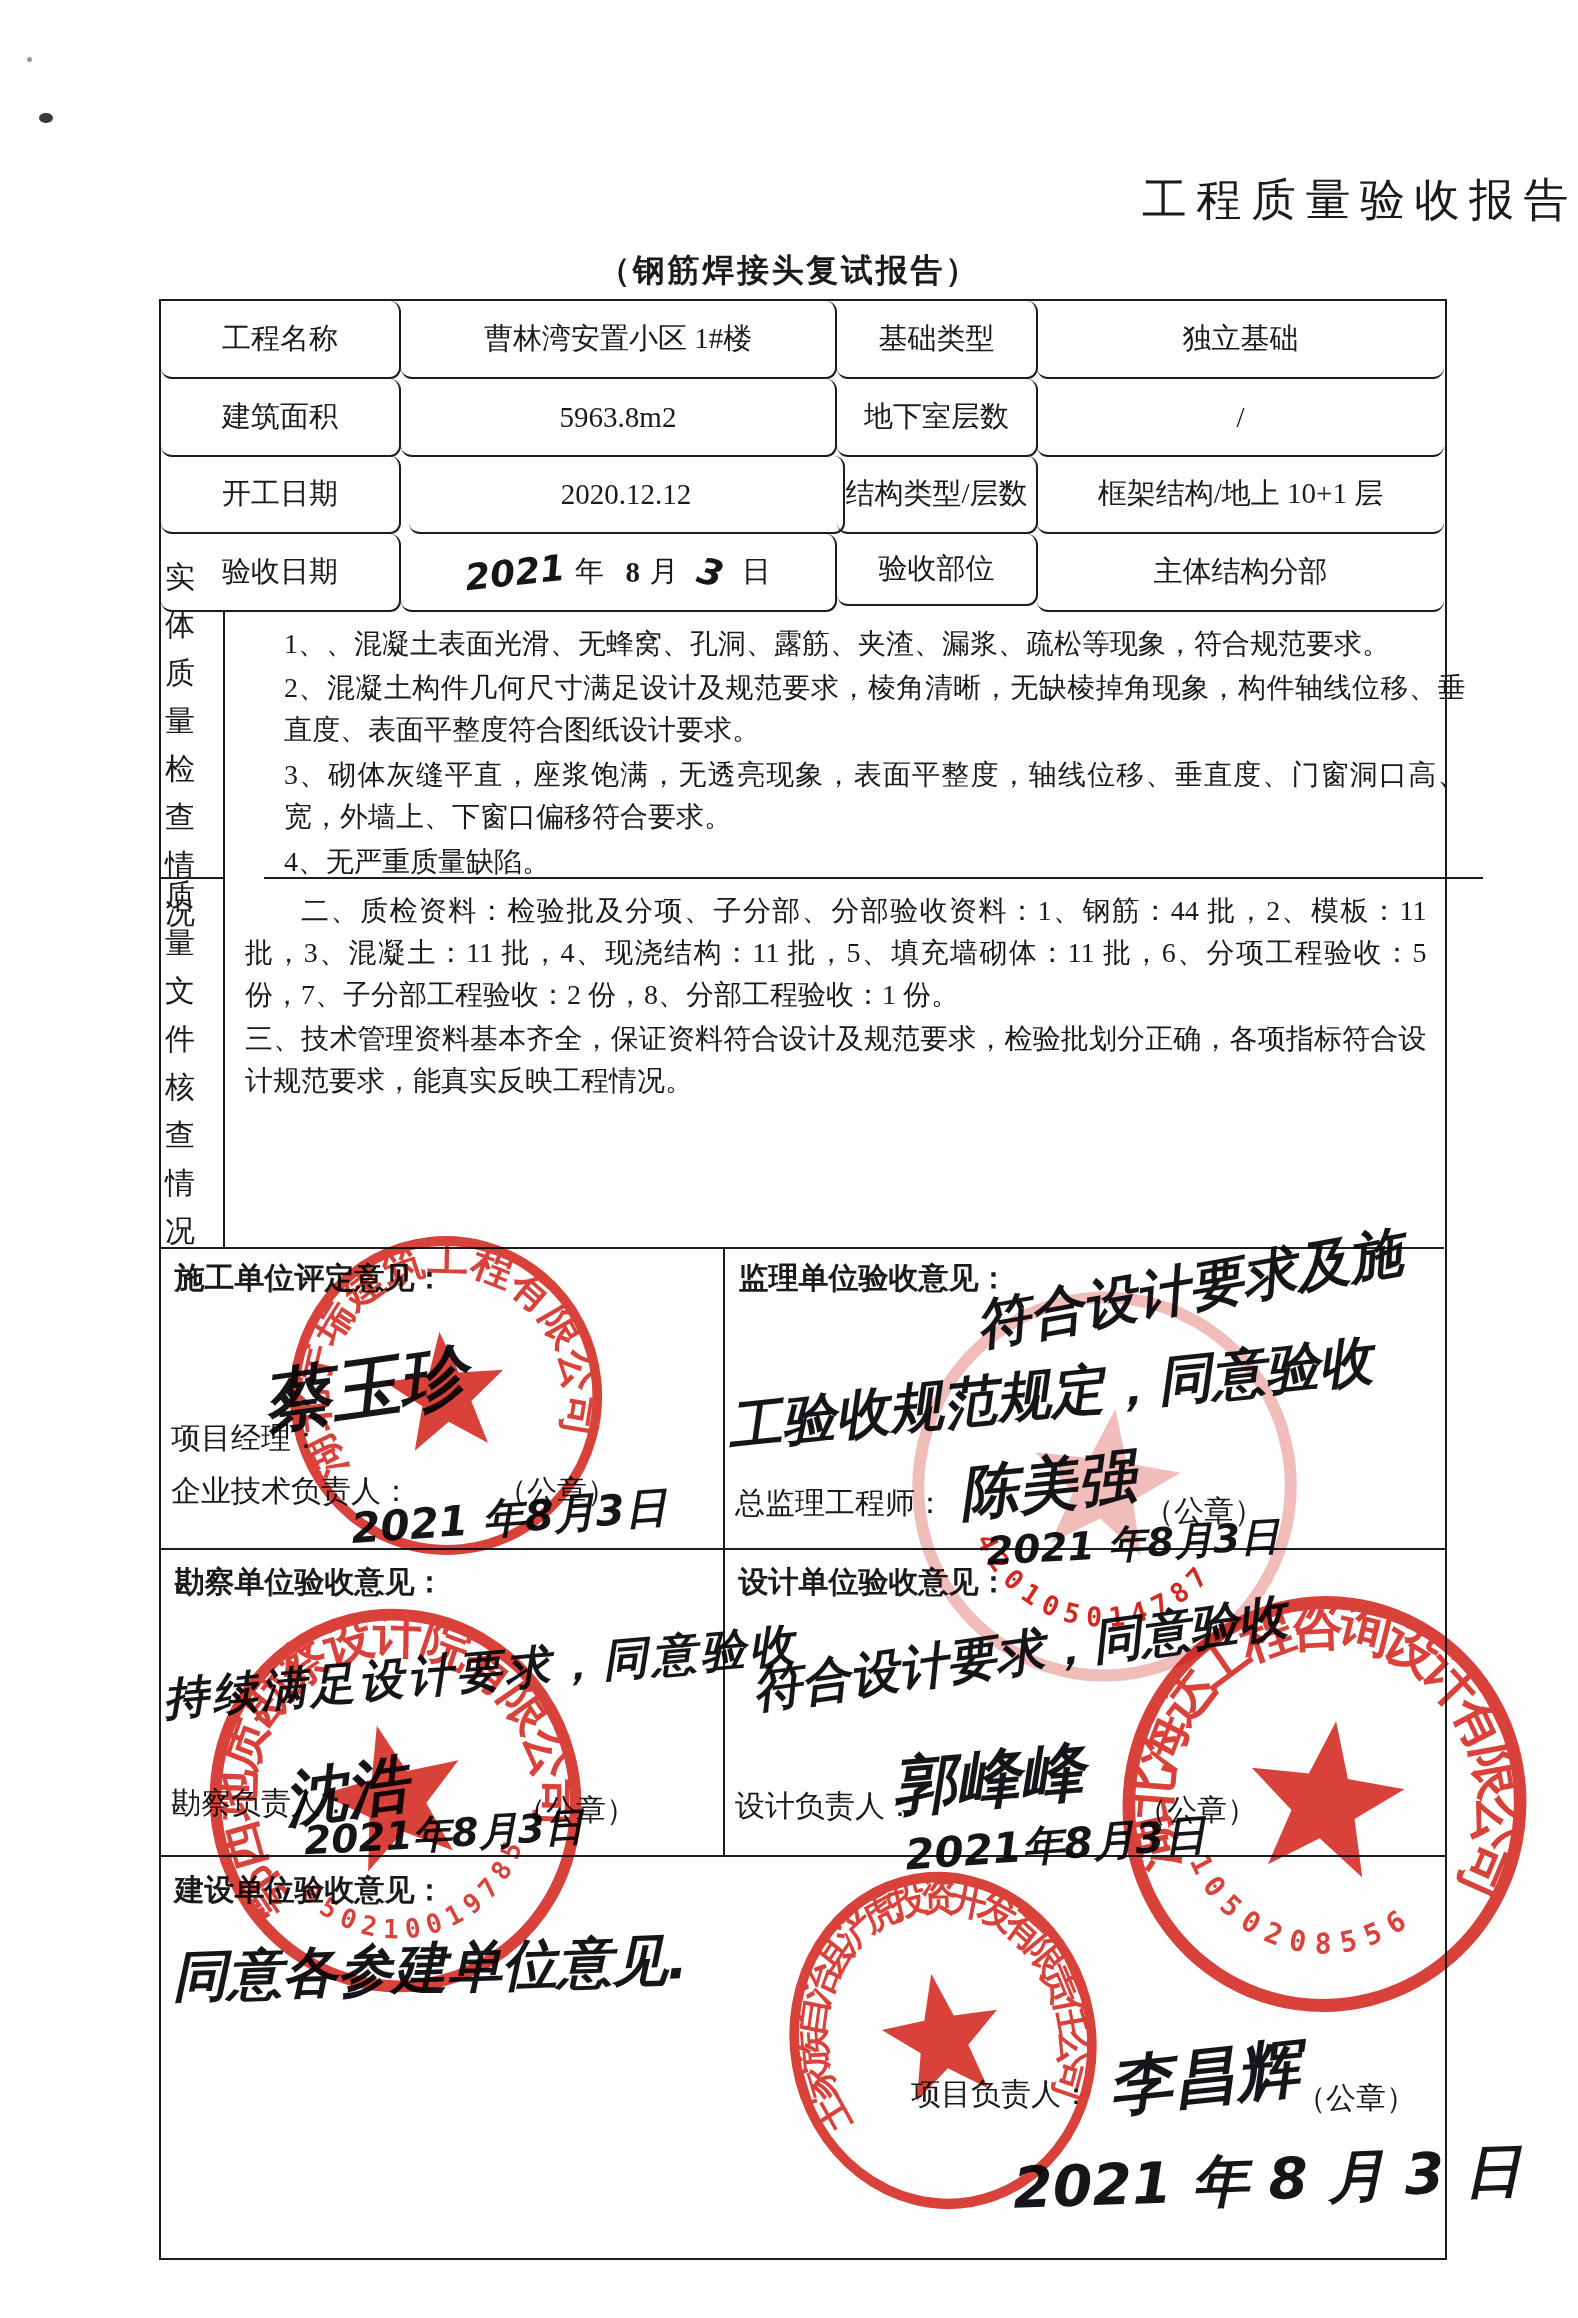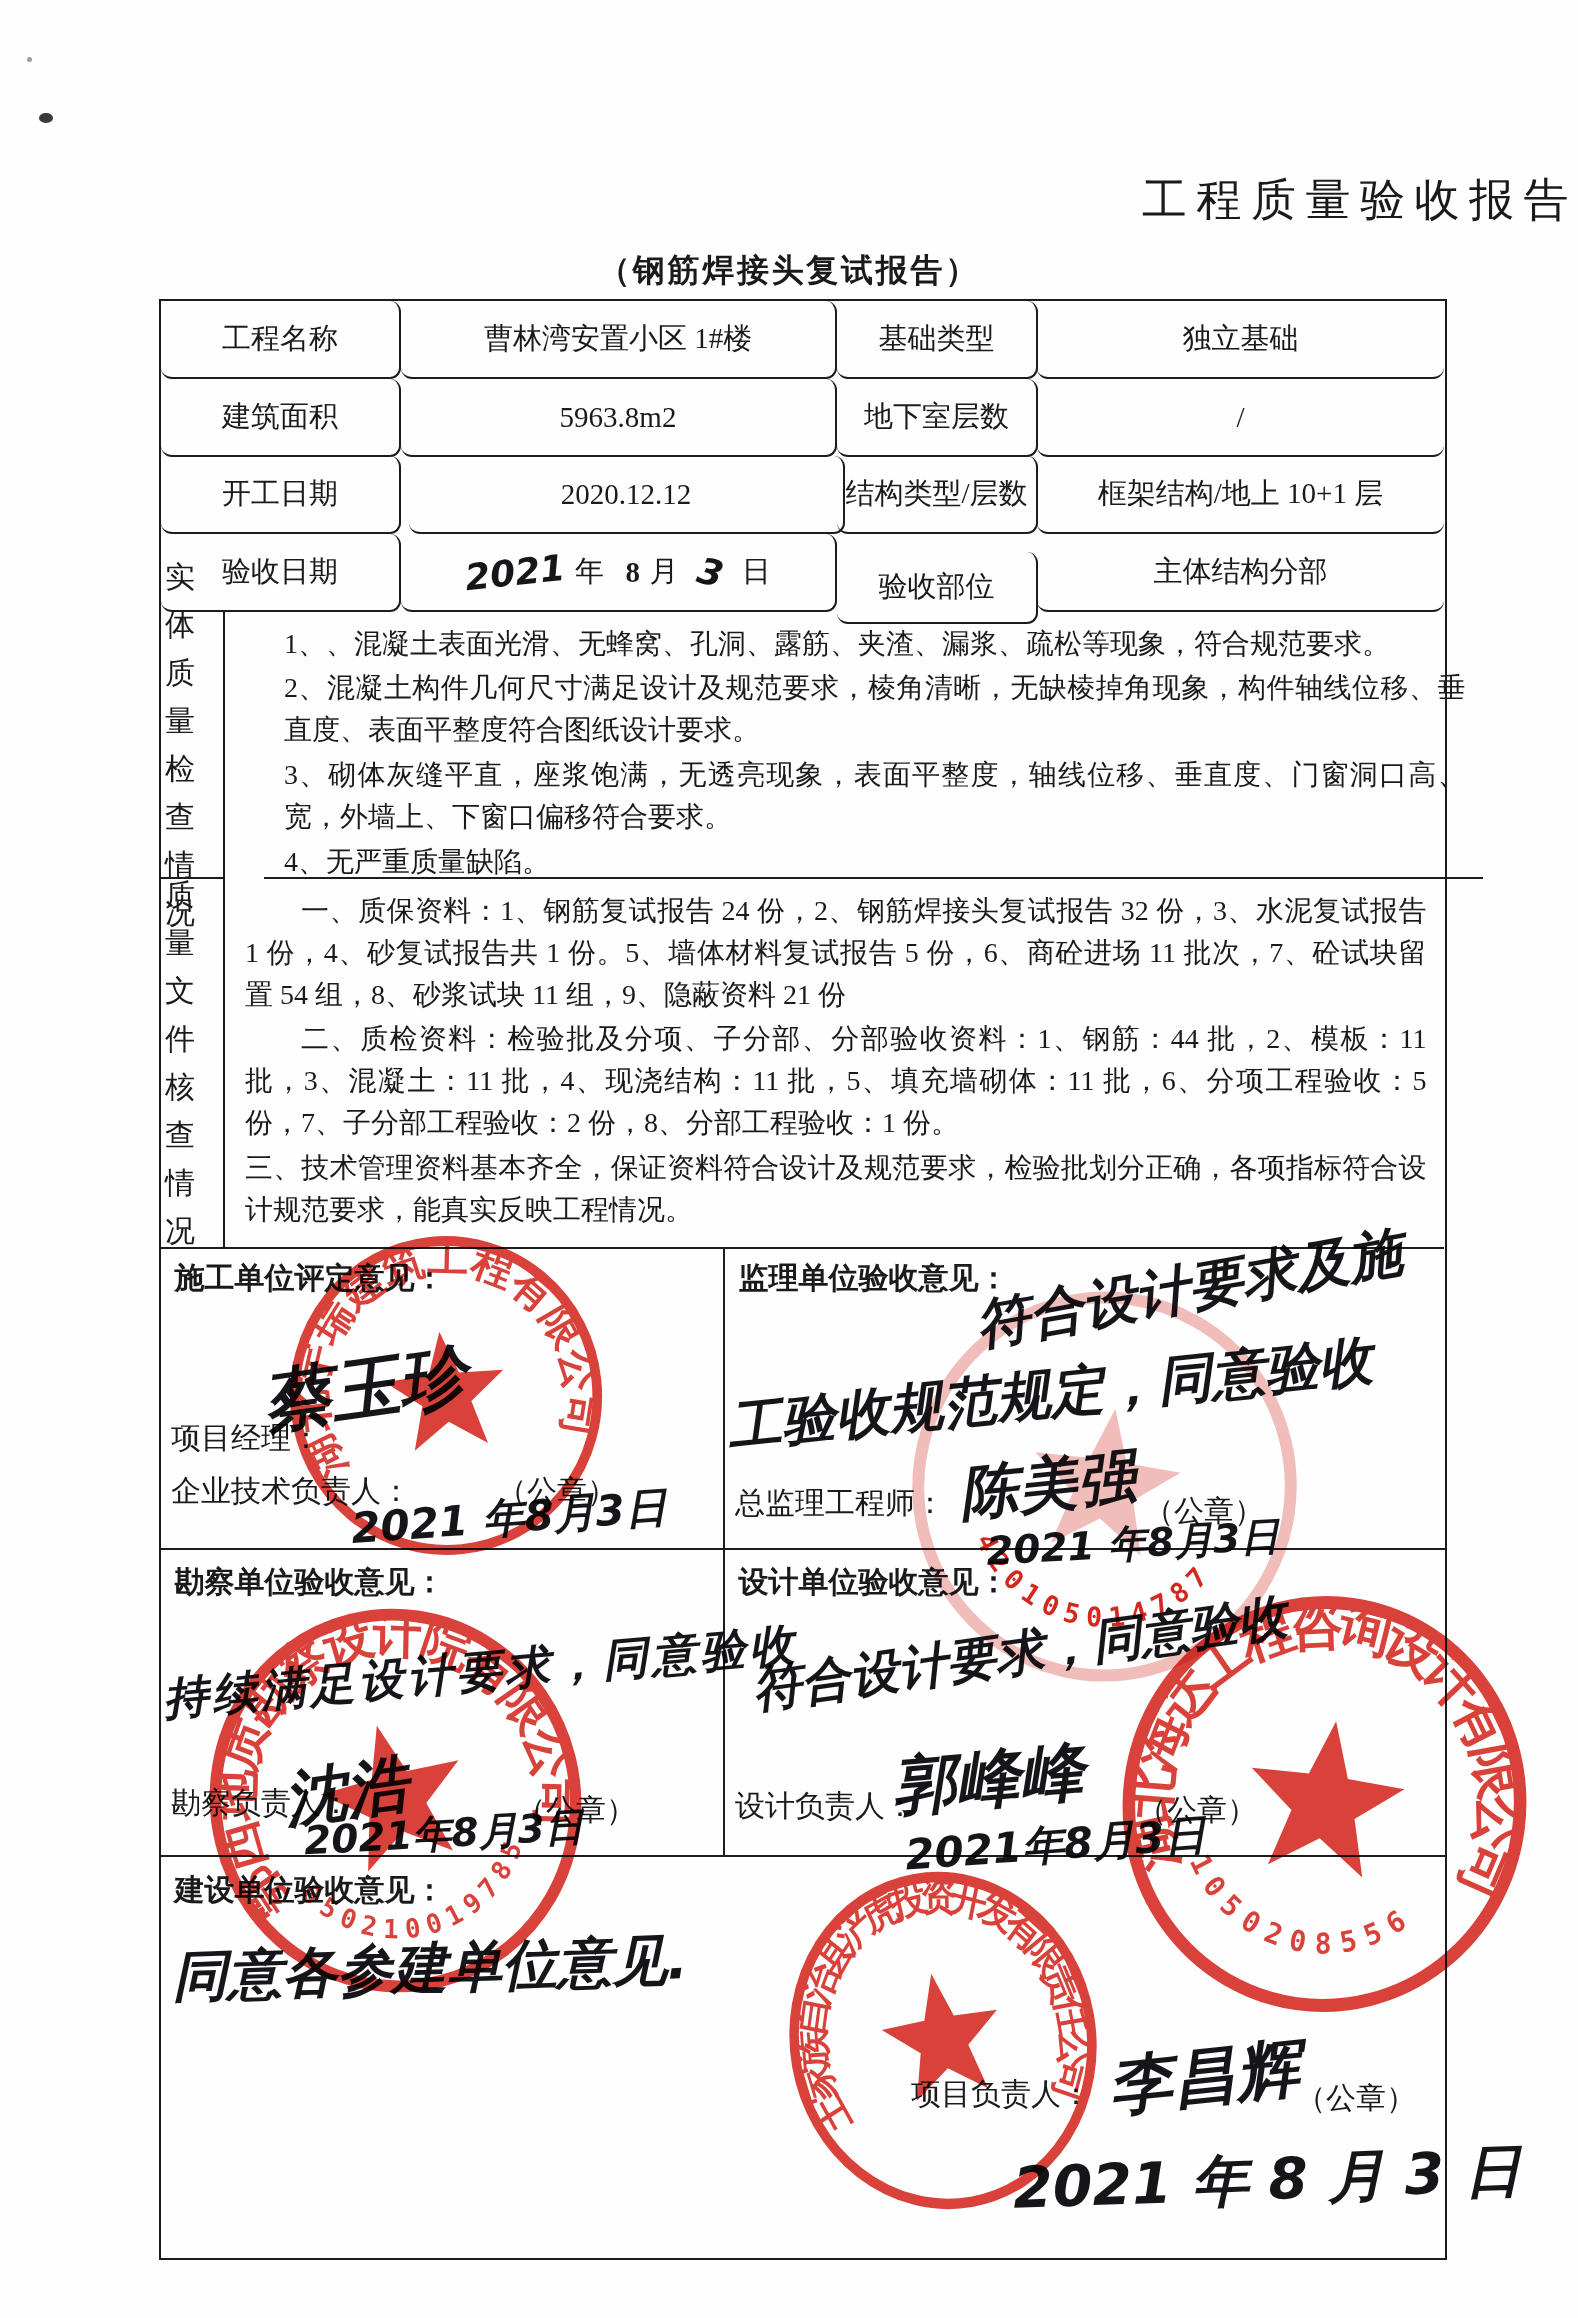--- a/index.html
+++ b/index.html
@@ -68,21 +68,21 @@
 
     <div class="cell cc" style="left:0;top:233px;width:240px;height:78px;">验收日期</div>
     <div class="cell cc" style="left:240px;top:233px;width:436px;height:78px;gap:9.5px;">
       <span class="hw" style="position:static;font-size:36px;transform:rotate(-6deg);">2021</span>
       <span>年</span>
       <span style="font-weight:700;margin-left:12px;">8</span>
       <span>月</span>
       <span class="hw" style="position:static;font-size:36px;margin-left:9.5px;transform:rotate(14deg);">3</span>
       <span style="margin-left:9.5px;">日</span>
     </div>
-    <div class="cell cc" style="left:676px;top:233px;width:201px;height:72px;margin-top:18px;">验收部位</div>
+    <div class="cell cc" style="left:676px;top:233px;width:201px;height:72px;">验收部位</div>
     <div class="cell cc lastcol" style="left:876px;top:233px;width:407px;height:78px;">主体结构分部</div>
 
     <div class="cell vlabel" style="left:0;top:311px;width:64px;height:267px;">
       <span>实体</span>
       <span>质量</span>
       <span>检查</span>
       <span>情况</span>
     </div>
     <div class="cell bodytext lastcol" style="left:64px;top:311px;width:1219px;height:267px;margin-left:39px;">
       <p>1、、混凝土表面光滑、无蜂窝、孔洞、露筋、夹渣、漏浆、疏松等现象，符合规范要求。</p>
@@ -91,21 +91,20 @@
       <p>4、无严重质量缺陷。</p>
     </div>
 
     <div class="cell vlabel" style="left:0;top:578px;width:64px;height:370px;">
       <span>质量</span>
       <span>文件</span>
       <span>核查</span>
       <span>情况</span>
     </div>
     <div class="cell bodytext lastcol" style="left:64px;top:578px;width:1219px;height:370px;">
-      <p class="indent2">一、质保资料：1、钢筋复试报告 24 份，2、钢筋焊接头复试报告 32 份，3、水泥复试报告 1 份，4、砂复试报告共 1 份。5、墙体材料复试报告 5 份，6、商砼进场 11 批次，7、砼试块留置 54 组，8、砂浆试块 11 组，9、隐蔽资料 21 份</p>
       <p class="indent2">二、质检资料：检验批及分项、子分部、分部验收资料：1、钢筋：44 批，2、模板：11 批，3、混凝土：11 批，4、现浇结构：11 批，5、填充墙砌体：11 批，6、分项工程验收：5 份，7、子分部工程验收：2 份，8、分部工程验收：1 份。</p>
       <p>三、技术管理资料基本齐全，保证资料符合设计及规范要求，检验批划分正确，各项指标符合设计规范要求，能真实反映工程情况。</p>
     </div>
 
     <div class="cell" style="left:0;top:947px;width:564px;height:302px;">
       <div class="sigtitle" style="left:13.5px;top:9.5px;">施工单位评定意见：</div>
       <div class="siglabel" style="left:10px;top:170px;">项目经理：</div>
       <div class="siglabel" style="left:10px;top:223px;">企业技术负责人：</div>
       <div class="siglabel" style="left:336px;top:223px;">（公章）</div>
     </div>

